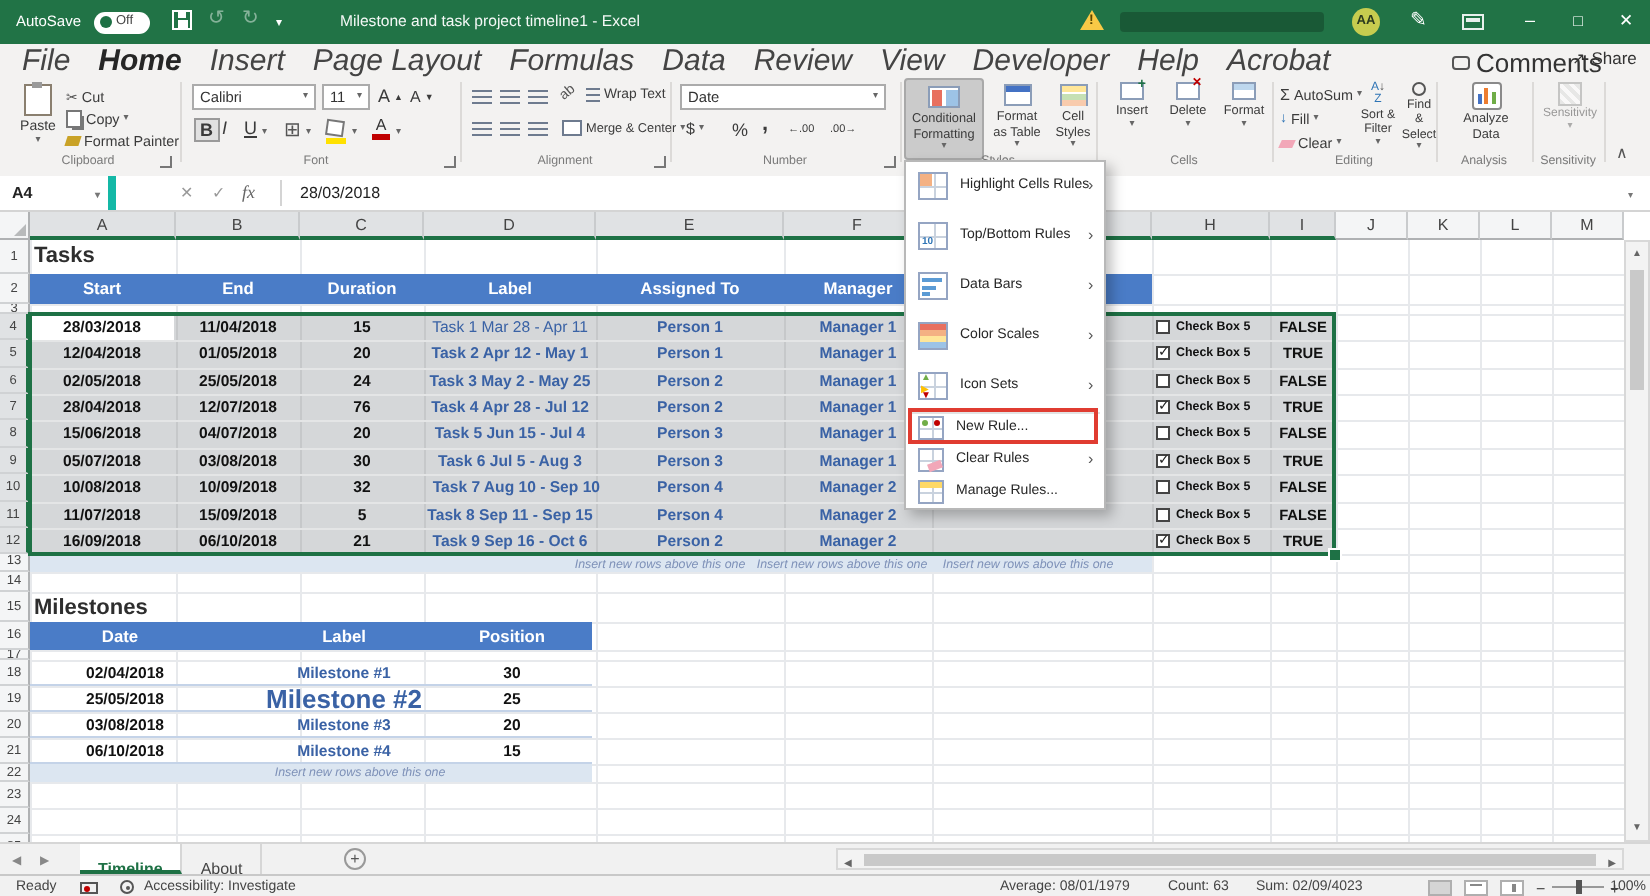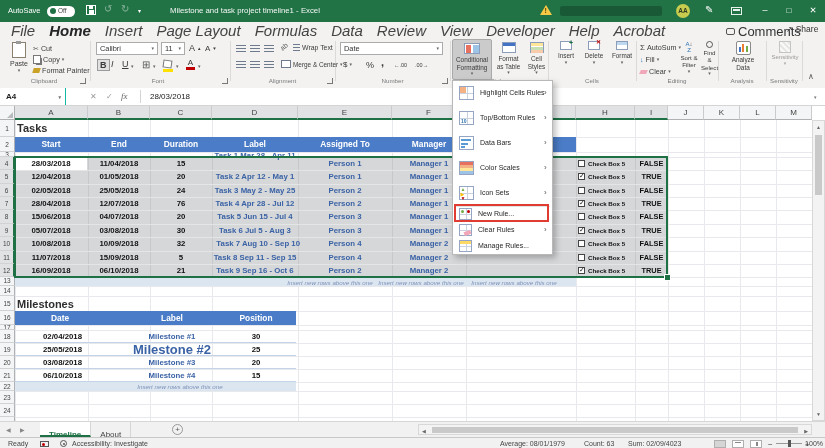--- a/index.html
+++ b/index.html
@@ -267,21 +267,21 @@
       <span style="width:12px;height:12px;border:1px solid #999;background:repeating-linear-gradient(45deg,#ddd 0 2px,#fff 2px 4px);display:block;box-sizing:border-box;"></span>
       <span style="margin-top:1px;font-size:6px;">Sensitivity</span>
       <span class="car">▾</span>
     </div>
     <div class="g-lab" style="left:766px;width:36px;">Sensitivity</div>
 
     <span class="abs" style="left:808px;top:33px;font-size:8px;color:#555;">∧</span>
   </div>
 
   <div id="fbar">
-    <span class="abs" style="left:0;top:0;width:66px;height:17px;border-right:1px solid #14b8a6;box-sizing:border-box;font-weight:bold;">
+    <span class="abs" style="left:0;top:0;width:58px;height:17px;border-right:4px solid #14b8a6;box-sizing:border-box;font-weight:bold;">
       <span class="abs" style="left:6px;top:3.5px;font-size:8px;color:#222;">A4</span>
       <span class="abs" style="right:4px;top:6px;font-size:5px;color:#777;">▾</span>
     </span>
     <span class="abs" style="left:90px;top:4px;font-size:8px;color:#999;">✕</span>
     <span class="abs" style="left:106px;top:4px;font-size:8px;color:#999;">✓</span>
     <span class="abs" style="left:121px;top:3px;font-size:9px;color:#666;font-style:italic;font-family:'Liberation Serif',serif;">fx</span>
     <span class="abs" style="left:140px;top:2px;width:1px;height:13px;background:#D4D4D4;"></span>
     <span class="abs" style="left:150px;top:3.5px;font-size:8px;color:#222;">28/03/2018</span>
     <span class="abs" style="left:814px;top:6px;font-size:5px;color:#777;">▾</span>
   </div>
@@ -388,21 +388,21 @@
       <div style="position: absolute; left: 15px; top: 183.742px; width: 653px; height: 1px; background: rgb(228, 229, 230);"></div>
       <div style="position: absolute; left: 15px; top: 197.113px; width: 653px; height: 1px; background: rgb(228, 229, 230);"></div>
       <div style="position: absolute; left: 15px; top: 210.484px; width: 653px; height: 1px; background: rgb(228, 229, 230);"></div>
       <div style="position: absolute; left: 15px; top: 223.855px; width: 653px; height: 1px; background: rgb(228, 229, 230);"></div>
       <div style="position: absolute; left: 15px; top: 237.226px; width: 653px; height: 1px; background: rgb(228, 229, 230);"></div>
       <div style="position: absolute; left: 15px; top: 250.597px; width: 653px; height: 1px; background: rgb(228, 229, 230);"></div>
       <div style="position: absolute; left: 15px; top: 263.968px; width: 653px; height: 1px; background: rgb(228, 229, 230);"></div>
       <div class=" cellt" style="position: absolute; left: 15px; top: 157px; width: 72px; height: 13.4px; line-height: 13.4px; text-align: center; font-size: 7.8px; color: rgb(17, 17, 17); font-weight: 700; white-space: nowrap;">28/03/2018</div>
       <div class=" cellt" style="position: absolute; left: 88px; top: 157px; width: 62px; height: 13.4px; line-height: 13.4px; text-align: center; font-size: 7.8px; color: rgb(17, 17, 17); font-weight: 700; white-space: nowrap;">11/04/2018</div>
       <div class=" cellt" style="position: absolute; left: 150px; top: 157px; width: 62px; height: 13.4px; line-height: 13.4px; text-align: center; font-size: 7.8px; color: rgb(17, 17, 17); font-weight: 600; white-space: nowrap;">15</div>
-      <div class=" cellt" style="position: absolute; left: 210px; top: 149px; width: 90px; height: 13.4px; line-height: 13.4px; text-align: center; font-size: 7.8px; color: rgb(58, 98, 165); font-weight: 700; white-space: nowrap;">Task 1 Mar 28 - Apr 11</div>
+      <div class=" cellt" style="position: absolute; left: 210px; top: 157px; width: 90px; height: 13.4px; line-height: 13.4px; text-align: center; font-size: 7.8px; color: rgb(58, 98, 165); font-weight: 400; white-space: nowrap;">Task 1 Mar 28 - Apr 11</div>
       <div class=" cellt" style="position: absolute; left: 300px; top: 157px; width: 90px; height: 13.4px; line-height: 13.4px; text-align: center; font-size: 7.8px; color: rgb(58, 98, 165); font-weight: 600; white-space: nowrap;">Person 1</div>
       <div class=" cellt" style="position: absolute; left: 389px; top: 157px; width: 80px; height: 13.4px; line-height: 13.4px; text-align: center; font-size: 7.8px; color: rgb(58, 98, 165); font-weight: 700; white-space: nowrap;">Manager 1</div>
       <div style="position: absolute; left: 578px; top: 159.5px; width: 56px; height: 9px;">
         <div style="position: absolute; left: 0px; top: 0.5px; width: 7px; height: 7px; background: rgb(255, 255, 255); border: 1px solid rgb(68, 68, 68); box-sizing: border-box;"></div>
         <div style="position: absolute; left: 10px; top: 0.5px; font-size: 6.2px; font-weight: 600; color: rgb(17, 17, 17); white-space: nowrap;">Check Box 5</div>
       </div>
       <div style="position: absolute; left: 635px; top: 157px; width: 33px; height: 13.4px; line-height: 13.4px; text-align: center; font-size: 7.4px; font-weight: 600; color: rgb(17, 17, 17);">FALSE</div>
       <div class=" cellt" style="position: absolute; left: 15px; top: 170.371px; width: 72px; height: 13.4px; line-height: 13.4px; text-align: center; font-size: 7.8px; color: rgb(17, 17, 17); font-weight: 700; white-space: nowrap;">12/04/2018</div>
       <div class=" cellt" style="position: absolute; left: 88px; top: 170.371px; width: 62px; height: 13.4px; line-height: 13.4px; text-align: center; font-size: 7.8px; color: rgb(17, 17, 17); font-weight: 700; white-space: nowrap;">01/05/2018</div>
       <div class=" cellt" style="position: absolute; left: 150px; top: 170.371px; width: 62px; height: 13.4px; line-height: 13.4px; text-align: center; font-size: 7.8px; color: rgb(17, 17, 17); font-weight: 600; white-space: nowrap;">20</div>

